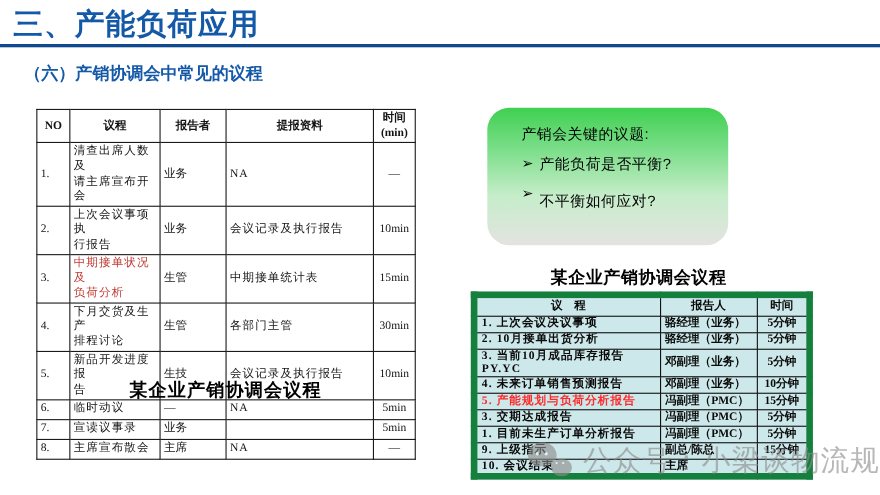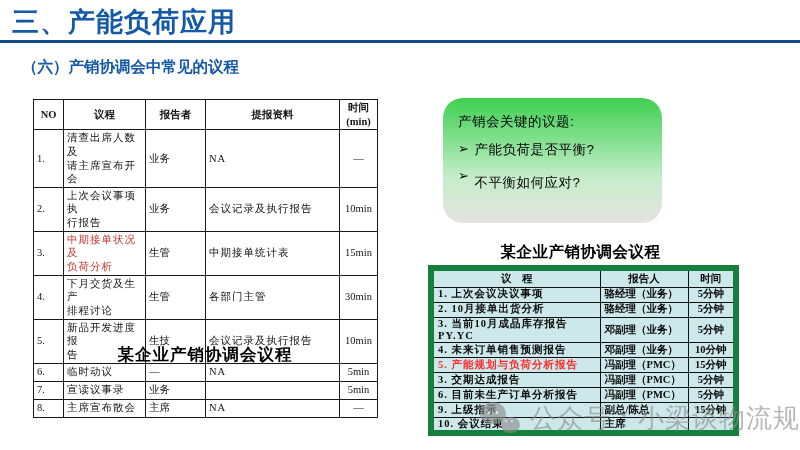--- a/index.html
+++ b/index.html
@@ -38,21 +38,21 @@
   .c-no{padding-left:4px;}
   .c-time{text-align:center;letter-spacing:0;}
   td.red{color:var(--redleft);}
   .lcaption{
     position:absolute;left:33px;top:344px;width:344px;text-align:center;
     font-size:16.5px;font-weight:bold;color:#000;letter-spacing:1px;
   }
   
   .greenbox{
     position:absolute;left:443px;top:98px;width:219px;height:125px;
-    border-radius:20px;padding:15px 10px 0 15px;
+    border-radius:20px;padding:15px 10px 0 31px;
     background:linear-gradient(180deg,#3fd051 0%,#7fdf8d 32%,#c6edca 64%,#e3e3e0 100%);
   }
   .gb-title{font-size:13.5px;color:#000;margin-bottom:10px;letter-spacing:0.5px;}
   .gb-line{font-size:13.5px;color:#000;margin-bottom:15px;display:flex;align-items:flex-start;letter-spacing:0.5px;}
   .gb-arrow{margin-right:5px;font-size:13px;line-height:1.2;}
   .gb-arrow.raised{position:relative;top:-6px;}
   
   .rtitle{
     position:absolute;left:428px;top:242px;width:305px;text-align:center;
     font-size:15.5px;font-weight:bold;color:#000;letter-spacing:0.5px;
@@ -236,21 +236,21 @@
         <td class="c-agenda red">5.  产能规划与负荷分析报告</td>
         <td class="c-reporter">冯副理（PMC）</td>
         <td class="c-time r-time">15分钟</td>
       </tr>
       <tr>
         <td class="c-agenda">3.  交期达成报告</td>
         <td class="c-reporter">冯副理（PMC）</td>
         <td class="c-time r-time">5分钟</td>
       </tr>
       <tr>
-        <td class="c-agenda">6.  目前未生产订单分析报告</td>
+        <td class="c-agenda">1.  目前未生产订单分析报告</td>
         <td class="c-reporter">冯副理（PMC）</td>
         <td class="c-time r-time">5分钟</td>
       </tr>
       <tr>
         <td class="c-agenda">9.  上级指示</td>
         <td class="c-reporter">副总/陈总</td>
         <td class="c-time r-time">15分钟</td>
       </tr>
       <tr>
         <td class="c-agenda">10. 会议结束</td>

